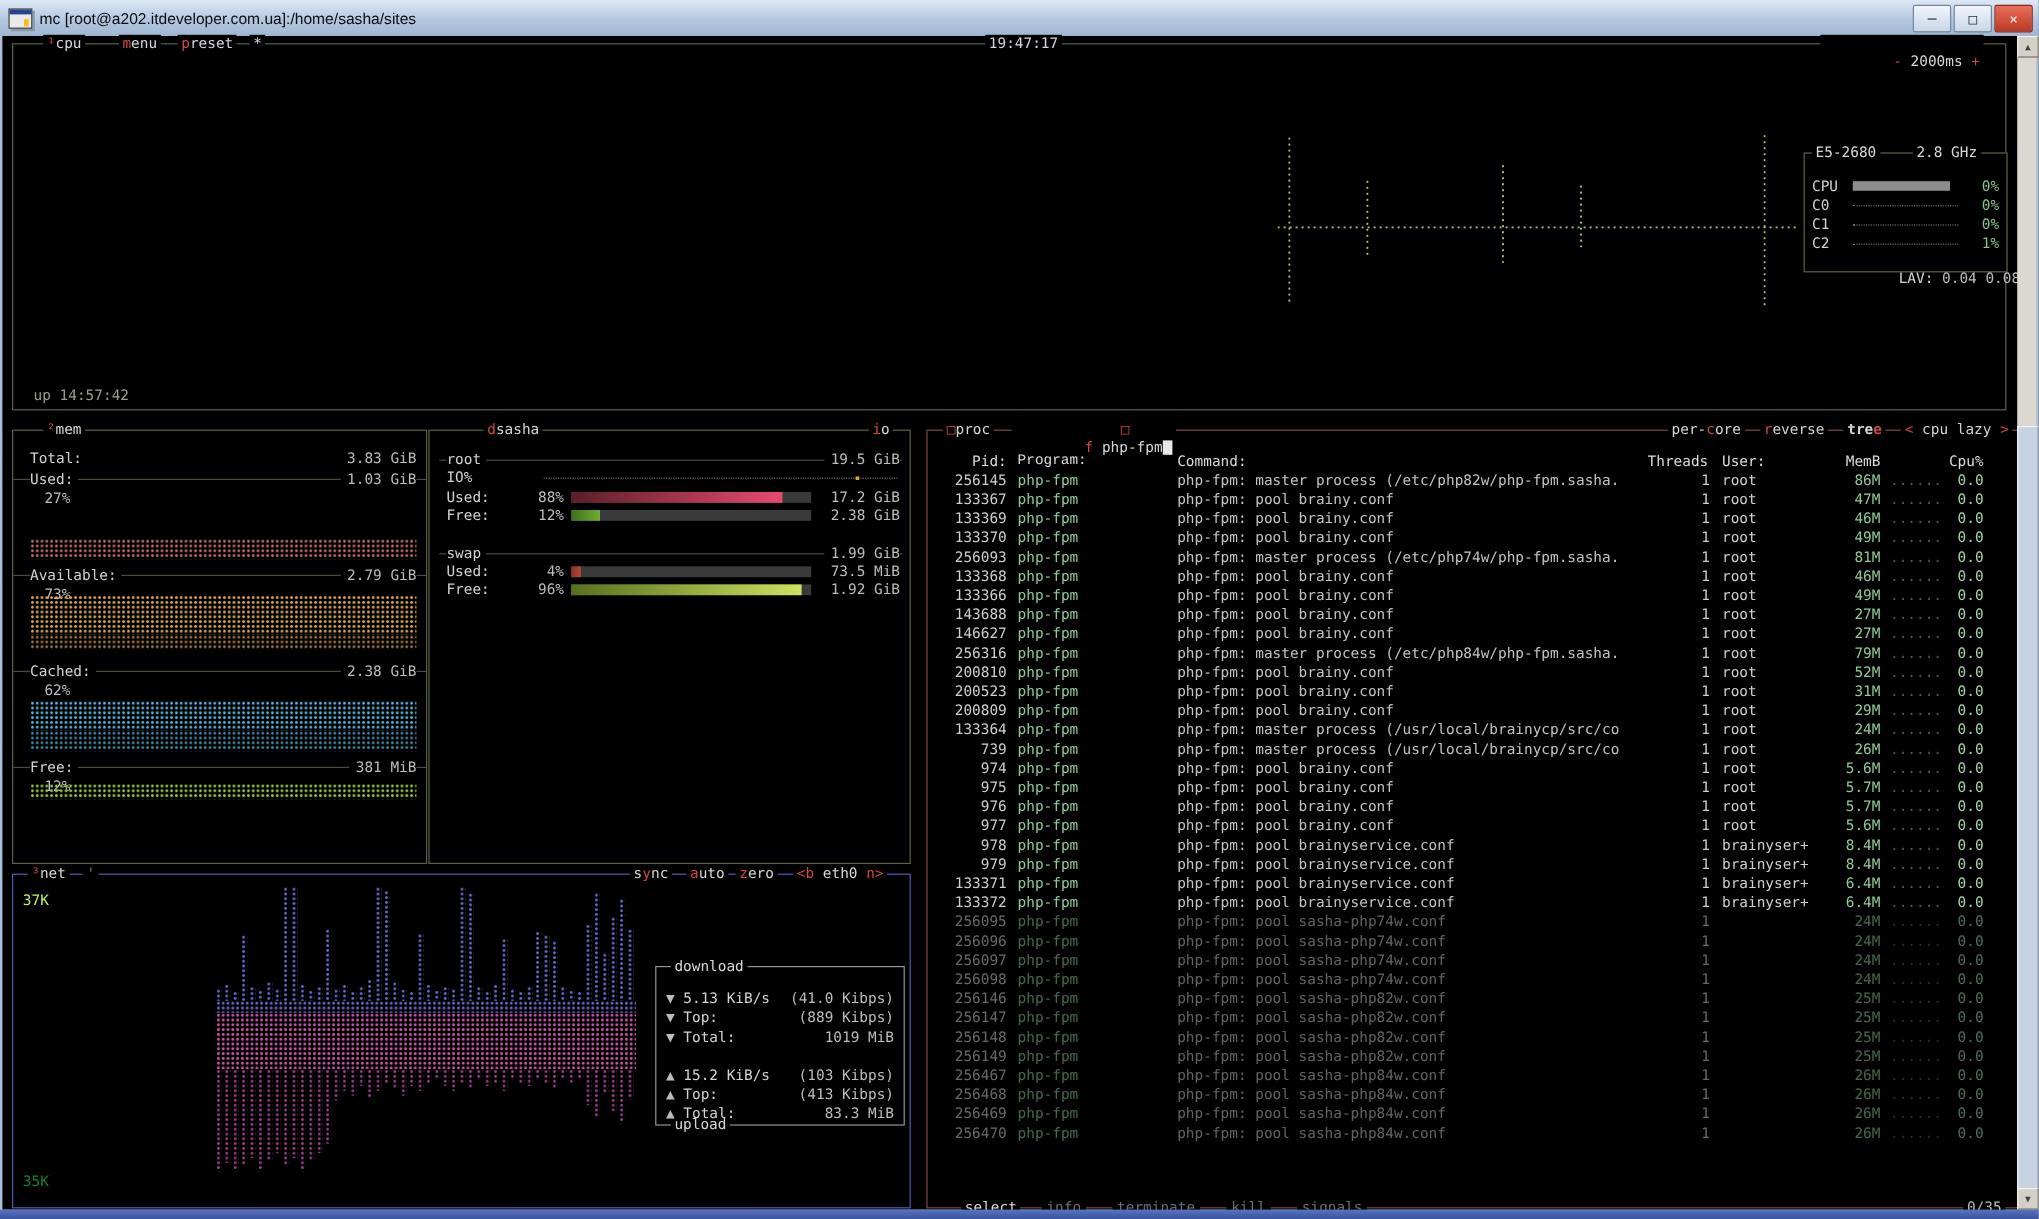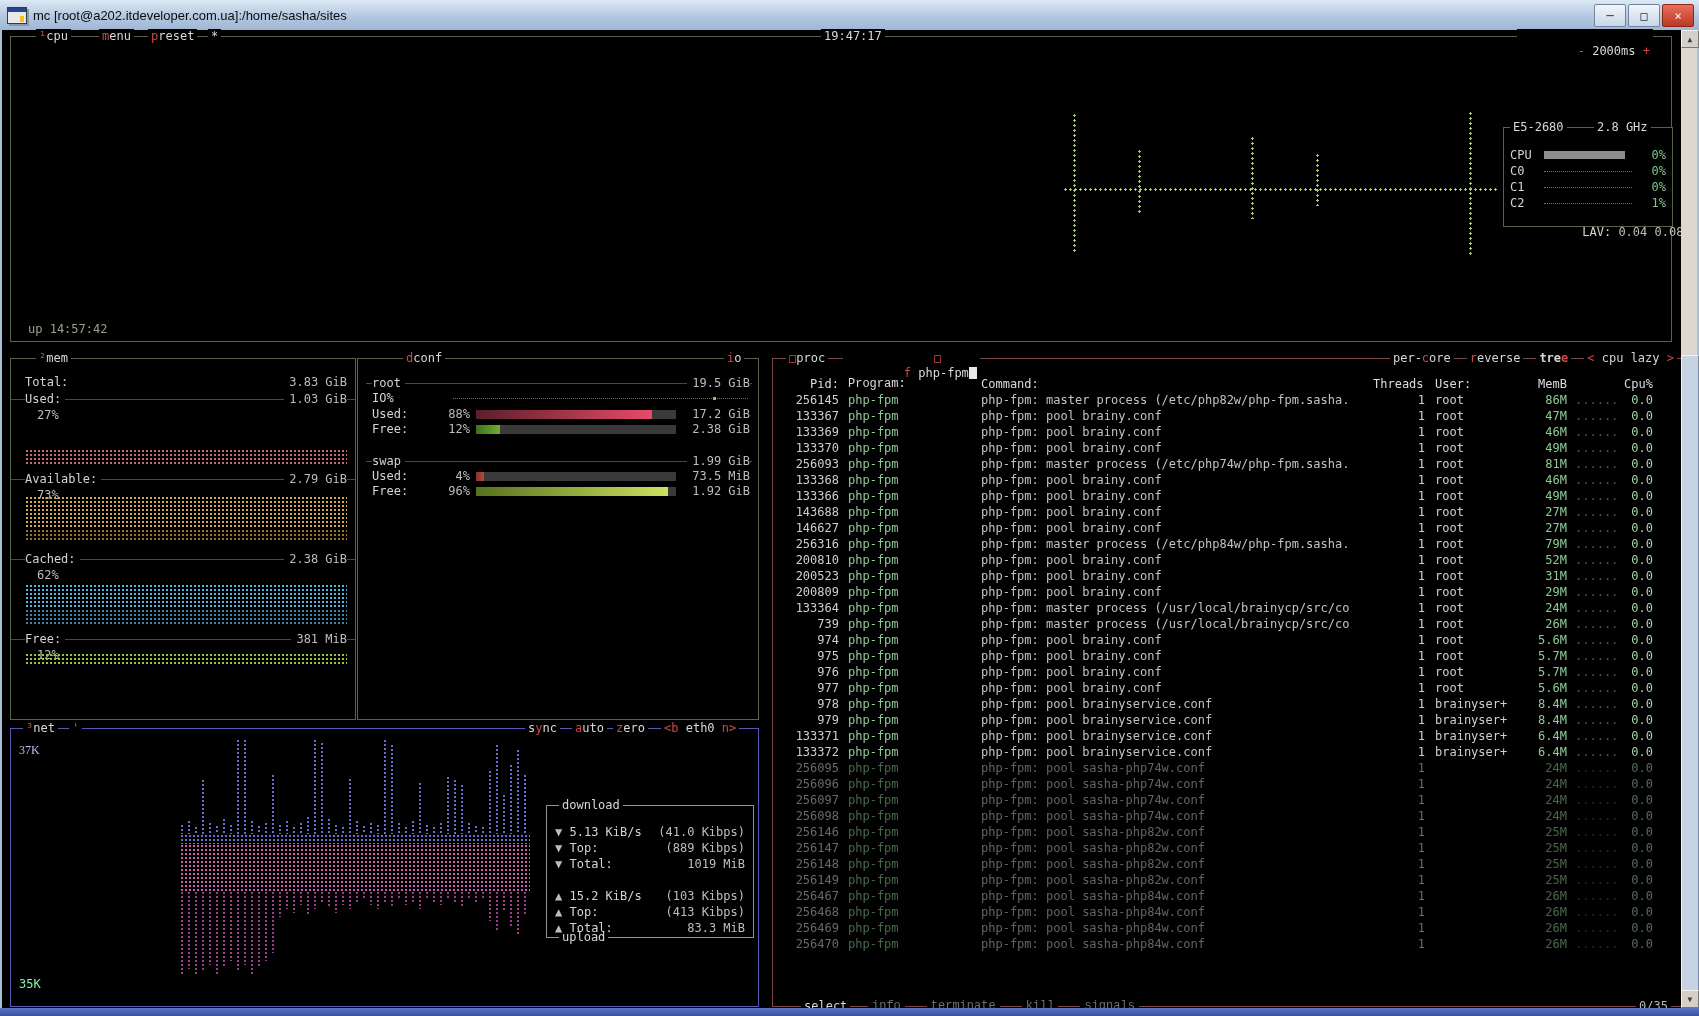--- a/index.html
+++ b/index.html
@@ -137,30 +137,30 @@
       <div id="disks-io-tab"></div>
       <div id="disks-rows">
           <div class="row" style="left: 0px; top: 17px; right: 0px;"><div class="lead" style="left: 8px; right: 6px;"></div><span style="position: relative; background: rgb(0, 0, 0); margin-left: 14px; padding-right: 4px;">root</span><span class="gray" style="position: absolute; right: 8px; top: 0px; background: rgb(0, 0, 0); padding-left: 5px;">19.5 GiB</span></div>
           <div class="row" style="left: 0px; top: 32px; right: 0px;"><span style="position: relative; margin-left: 14px;">IO%</span><div class="dotlead" style="left: 95px; right: 10px;"></div><div style="position: absolute; left: 355px; top: 6px; width: 3px; height: 3px; background: rgb(216, 160, 80);"></div></div>
           <div class="row" style="left: 0px; top: 48px; right: 0px;"><span style="position: relative; margin-left: 14px;">Used:</span><span class="gray" style="position: absolute; left: 60px; width: 52px; text-align: right; top: 0px;">88%</span><div class="bar" style="left: 118px; width: 200px;"><div class="fill" style="width: 88%; background: linear-gradient(90deg, rgb(90, 31, 40), rgb(232, 74, 108));"></div></div><span class="gray" style="position: absolute; right: 8px; top: 0px;">17.2 GiB</span></div>
           <div class="row" style="left: 0px; top: 63px; right: 0px;"><span style="position: relative; margin-left: 14px;">Free:</span><span class="gray" style="position: absolute; left: 60px; width: 52px; text-align: right; top: 0px;">12%</span><div class="bar" style="left: 118px; width: 200px;"><div class="fill" style="width: 12%; background: linear-gradient(90deg, rgb(63, 111, 31), rgb(111, 174, 47));"></div></div><span class="gray" style="position: absolute; right: 8px; top: 0px;">2.38 GiB</span></div>
           <div class="row" style="left: 0px; top: 95px; right: 0px;"><div class="lead" style="left: 8px; right: 6px;"></div><span style="position: relative; background: rgb(0, 0, 0); margin-left: 14px; padding-right: 4px;">swap</span><span class="gray" style="position: absolute; right: 8px; top: 0px; background: rgb(0, 0, 0); padding-left: 5px;">1.99 GiB</span></div>
           <div class="row" style="left: 0px; top: 110px; right: 0px;"><span style="position: relative; margin-left: 14px;">Used:</span><span class="gray" style="position: absolute; left: 60px; width: 52px; text-align: right; top: 0px;">4%</span><div class="bar" style="left: 118px; width: 200px;"><div class="fill" style="width: 4%; background: linear-gradient(90deg, rgb(138, 48, 40), rgb(184, 72, 56));"></div></div><span class="gray" style="position: absolute; right: 8px; top: 0px;">73.5 MiB</span></div>
           <div class="row" style="left: 0px; top: 125px; right: 0px;"><span style="position: relative; margin-left: 14px;">Free:</span><span class="gray" style="position: absolute; left: 60px; width: 52px; text-align: right; top: 0px;">96%</span><div class="bar" style="left: 118px; width: 200px;"><div class="fill" style="width: 96%; background: linear-gradient(90deg, rgb(87, 112, 28), rgb(205, 226, 94));"></div></div><span class="gray" style="position: absolute; right: 8px; top: 0px;">1.92 GiB</span></div>
         </div>
-    <div class="plabel" style="left: 45px;"><span class="red">d</span><span>conf</span></div>
+    <div class="plabel" style="left: 45px;"><span class="red">d</span><span>sasha</span></div>
         <div class="plabel" style="left: 366px;"><span class="red">i</span><span>o</span></div>
       </div>
 
     <div class="panel p-net" id="net-panel" style="left:8px;top:698px;width:747px;height:277px;">
       <div id="net-tab"></div>
       <div class="plabel dimtx" style="left:58px">'</div>
       <div id="net-tabs-right"></div>
-      <div class="row" style="left:8px;top:14px;color:#c4b5fd;font-family:Liberation Serif, serif;">37K</div>
-      <div class="row" style="left:8px;top:248px;color:#86efac;">35K</div>
+      <div class="row" style="left:8px;top:14px;color:#bef264;">37K</div>
+      <div class="row" style="left:8px;top:248px;color:#15803d;">35K</div>
       <div id="net-graph" style="position:absolute;left:169px;top:10px;width:350px;height:247px;">
           <div class="flexr" style="left: 0px; top: 0px; width: 350px; height: 95px; align-items: flex-end;">
             <div class="ncol dots" style="height: 10px; --c: #6b6bd0;"></div>
             <div class="ncol dots" style="height: 14px; --c: #6b6bd0;"></div>
             <div class="ncol dots" style="height: 8px; --c: #6b6bd0;"></div>
             <div class="ncol dots" style="height: 55px; --c: #6b6bd0;"></div>
             <div class="ncol dots" style="height: 12px; --c: #6b6bd0;"></div>
             <div class="ncol dots" style="height: 9px; --c: #6b6bd0;"></div>
             <div class="ncol dots" style="height: 16px; --c: #6b6bd0;"></div>
             <div class="ncol dots" style="height: 10px; --c: #6b6bd0;"></div>
@@ -333,21 +333,21 @@
           <div class="row dim" style="left: 0px; top: 466px; right: 0px;"><div class="cell" style="left: 0px; width: 66px; text-align: right; color: rgb(207, 207, 207);">256146</div><div class="cell" style="left: 75px; width: 120px; text-align: left; color: rgb(143, 202, 150);">php-fpm</div><div class="cell" style="left: 208px; width: 430px; text-align: left; color: rgb(195, 195, 195);">php-fpm: pool sasha-php82w.conf</div><div class="cell" style="left: 600px; width: 52px; text-align: right; color: rgb(207, 207, 207);">1</div><div class="cell" style="left: 662px; width: 80px; text-align: left; color: rgb(207, 207, 207);"></div><div class="cell" style="left: 724px; width: 70px; text-align: right; color: rgb(143, 202, 150);">25M</div><div class="cell" style="left: 802px; width: 44px; text-align: left; color: rgb(86, 86, 86);">........</div><div class="cell" style="left: 836px; width: 44px; text-align: right; color: rgb(165, 212, 172);">0.0</div></div>
           <div class="row dim" style="left: 0px; top: 482px; right: 0px;"><div class="cell" style="left: 0px; width: 66px; text-align: right; color: rgb(207, 207, 207);">256147</div><div class="cell" style="left: 75px; width: 120px; text-align: left; color: rgb(143, 202, 150);">php-fpm</div><div class="cell" style="left: 208px; width: 430px; text-align: left; color: rgb(195, 195, 195);">php-fpm: pool sasha-php82w.conf</div><div class="cell" style="left: 600px; width: 52px; text-align: right; color: rgb(207, 207, 207);">1</div><div class="cell" style="left: 662px; width: 80px; text-align: left; color: rgb(207, 207, 207);"></div><div class="cell" style="left: 724px; width: 70px; text-align: right; color: rgb(143, 202, 150);">25M</div><div class="cell" style="left: 802px; width: 44px; text-align: left; color: rgb(86, 86, 86);">........</div><div class="cell" style="left: 836px; width: 44px; text-align: right; color: rgb(165, 212, 172);">0.0</div></div>
           <div class="row dim" style="left: 0px; top: 498px; right: 0px;"><div class="cell" style="left: 0px; width: 66px; text-align: right; color: rgb(207, 207, 207);">256148</div><div class="cell" style="left: 75px; width: 120px; text-align: left; color: rgb(143, 202, 150);">php-fpm</div><div class="cell" style="left: 208px; width: 430px; text-align: left; color: rgb(195, 195, 195);">php-fpm: pool sasha-php82w.conf</div><div class="cell" style="left: 600px; width: 52px; text-align: right; color: rgb(207, 207, 207);">1</div><div class="cell" style="left: 662px; width: 80px; text-align: left; color: rgb(207, 207, 207);"></div><div class="cell" style="left: 724px; width: 70px; text-align: right; color: rgb(143, 202, 150);">25M</div><div class="cell" style="left: 802px; width: 44px; text-align: left; color: rgb(86, 86, 86);">........</div><div class="cell" style="left: 836px; width: 44px; text-align: right; color: rgb(165, 212, 172);">0.0</div></div>
           <div class="row dim" style="left: 0px; top: 514px; right: 0px;"><div class="cell" style="left: 0px; width: 66px; text-align: right; color: rgb(207, 207, 207);">256149</div><div class="cell" style="left: 75px; width: 120px; text-align: left; color: rgb(143, 202, 150);">php-fpm</div><div class="cell" style="left: 208px; width: 430px; text-align: left; color: rgb(195, 195, 195);">php-fpm: pool sasha-php82w.conf</div><div class="cell" style="left: 600px; width: 52px; text-align: right; color: rgb(207, 207, 207);">1</div><div class="cell" style="left: 662px; width: 80px; text-align: left; color: rgb(207, 207, 207);"></div><div class="cell" style="left: 724px; width: 70px; text-align: right; color: rgb(143, 202, 150);">25M</div><div class="cell" style="left: 802px; width: 44px; text-align: left; color: rgb(86, 86, 86);">........</div><div class="cell" style="left: 836px; width: 44px; text-align: right; color: rgb(165, 212, 172);">0.0</div></div>
           <div class="row dim" style="left: 0px; top: 530px; right: 0px;"><div class="cell" style="left: 0px; width: 66px; text-align: right; color: rgb(207, 207, 207);">256467</div><div class="cell" style="left: 75px; width: 120px; text-align: left; color: rgb(143, 202, 150);">php-fpm</div><div class="cell" style="left: 208px; width: 430px; text-align: left; color: rgb(195, 195, 195);">php-fpm: pool sasha-php84w.conf</div><div class="cell" style="left: 600px; width: 52px; text-align: right; color: rgb(207, 207, 207);">1</div><div class="cell" style="left: 662px; width: 80px; text-align: left; color: rgb(207, 207, 207);"></div><div class="cell" style="left: 724px; width: 70px; text-align: right; color: rgb(143, 202, 150);">26M</div><div class="cell" style="left: 802px; width: 44px; text-align: left; color: rgb(86, 86, 86);">........</div><div class="cell" style="left: 836px; width: 44px; text-align: right; color: rgb(165, 212, 172);">0.0</div></div>
           <div class="row dim" style="left: 0px; top: 546px; right: 0px;"><div class="cell" style="left: 0px; width: 66px; text-align: right; color: rgb(207, 207, 207);">256468</div><div class="cell" style="left: 75px; width: 120px; text-align: left; color: rgb(143, 202, 150);">php-fpm</div><div class="cell" style="left: 208px; width: 430px; text-align: left; color: rgb(195, 195, 195);">php-fpm: pool sasha-php84w.conf</div><div class="cell" style="left: 600px; width: 52px; text-align: right; color: rgb(207, 207, 207);">1</div><div class="cell" style="left: 662px; width: 80px; text-align: left; color: rgb(207, 207, 207);"></div><div class="cell" style="left: 724px; width: 70px; text-align: right; color: rgb(143, 202, 150);">26M</div><div class="cell" style="left: 802px; width: 44px; text-align: left; color: rgb(86, 86, 86);">........</div><div class="cell" style="left: 836px; width: 44px; text-align: right; color: rgb(165, 212, 172);">0.0</div></div>
           <div class="row dim" style="left: 0px; top: 562px; right: 0px;"><div class="cell" style="left: 0px; width: 66px; text-align: right; color: rgb(207, 207, 207);">256469</div><div class="cell" style="left: 75px; width: 120px; text-align: left; color: rgb(143, 202, 150);">php-fpm</div><div class="cell" style="left: 208px; width: 430px; text-align: left; color: rgb(195, 195, 195);">php-fpm: pool sasha-php84w.conf</div><div class="cell" style="left: 600px; width: 52px; text-align: right; color: rgb(207, 207, 207);">1</div><div class="cell" style="left: 662px; width: 80px; text-align: left; color: rgb(207, 207, 207);"></div><div class="cell" style="left: 724px; width: 70px; text-align: right; color: rgb(143, 202, 150);">26M</div><div class="cell" style="left: 802px; width: 44px; text-align: left; color: rgb(86, 86, 86);">........</div><div class="cell" style="left: 836px; width: 44px; text-align: right; color: rgb(165, 212, 172);">0.0</div></div>
           <div class="row dim" style="left: 0px; top: 578px; right: 0px;"><div class="cell" style="left: 0px; width: 66px; text-align: right; color: rgb(207, 207, 207);">256470</div><div class="cell" style="left: 75px; width: 120px; text-align: left; color: rgb(143, 202, 150);">php-fpm</div><div class="cell" style="left: 208px; width: 430px; text-align: left; color: rgb(195, 195, 195);">php-fpm: pool sasha-php84w.conf</div><div class="cell" style="left: 600px; width: 52px; text-align: right; color: rgb(207, 207, 207);">1</div><div class="cell" style="left: 662px; width: 80px; text-align: left; color: rgb(207, 207, 207);"></div><div class="cell" style="left: 724px; width: 70px; text-align: right; color: rgb(143, 202, 150);">26M</div><div class="cell" style="left: 802px; width: 44px; text-align: left; color: rgb(86, 86, 86);">........</div><div class="cell" style="left: 836px; width: 44px; text-align: right; color: rgb(165, 212, 172);">0.0</div></div>
         </div>
       <div class="blabel" style="left:28px;">select</div>
-      <div class="flexr" id="proc-footer-items" style="left:95px;bottom:-8px;gap:22px;font-family:Liberation Mono, monospace;">
+      <div class="flexr" id="proc-footer-items" style="left:95px;bottom:-8px;gap:22px;">
           <div class="dimtx" style="background: rgb(0, 0, 0); padding: 0px 4px;">info</div>
           <div class="dimtx" style="background: rgb(0, 0, 0); padding: 0px 4px;">terminate</div>
           <div class="dimtx" style="background: rgb(0, 0, 0); padding: 0px 4px;">kill</div>
           <div class="dimtx" style="background: rgb(0, 0, 0); padding: 0px 4px;">signals</div>
         </div>
       <div class="blabel" style="right:14px;color:#b8b8b8;">0/35</div>
     <div class="plabel" style="left: 13px;"><span class="red">□</span><span>proc</span></div>
       </div>
   </div>
 

